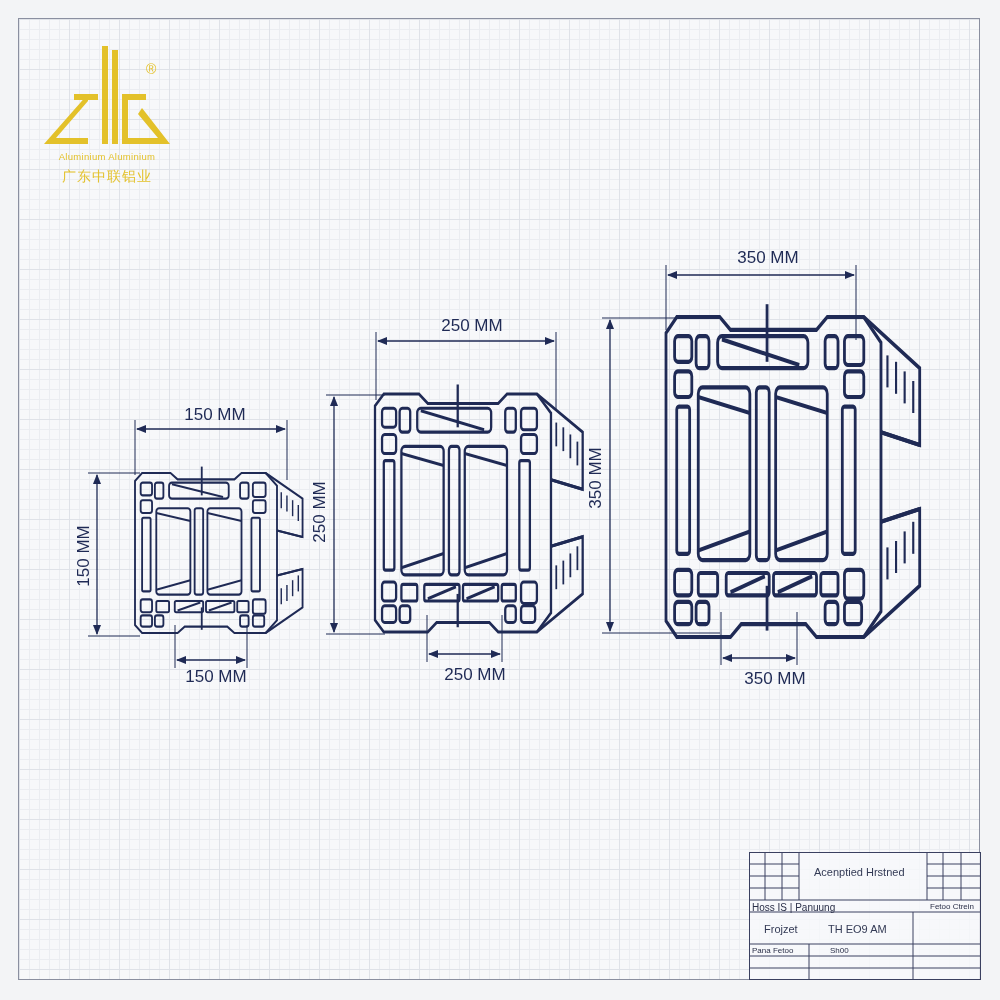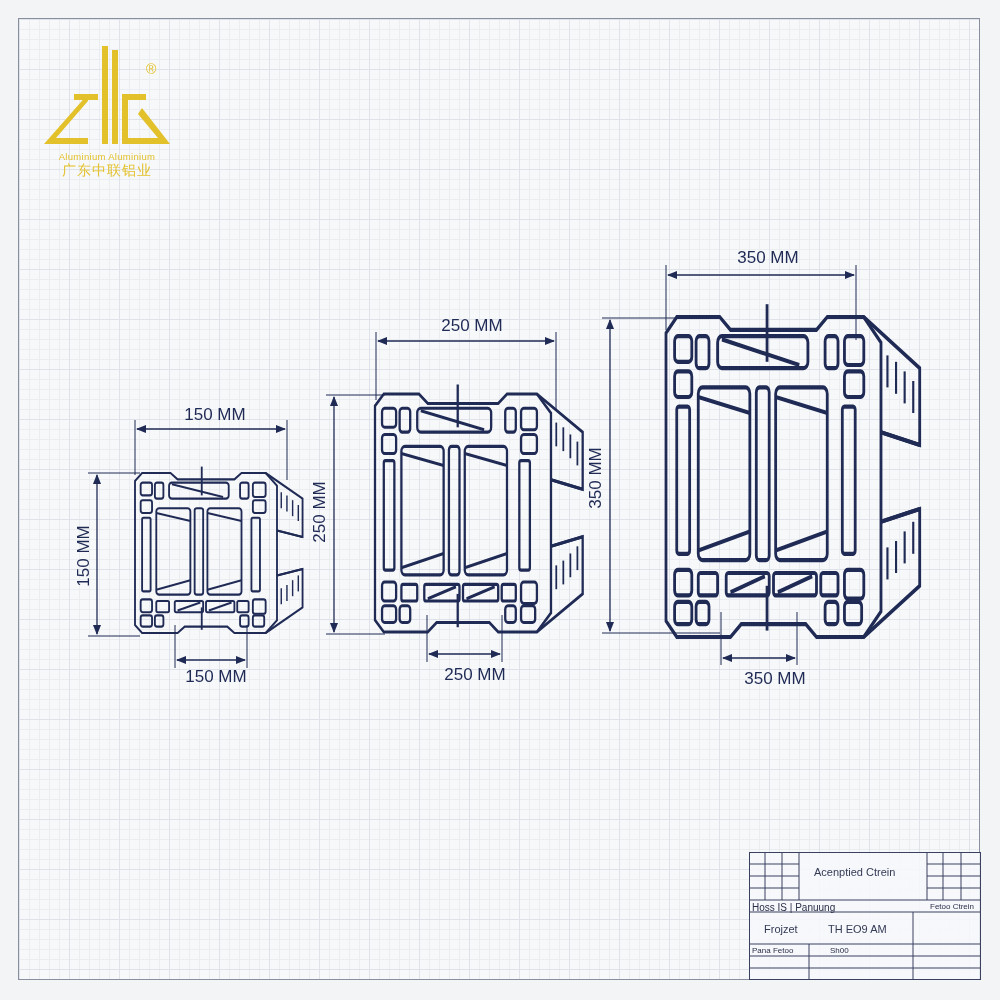--- a/index.html
+++ b/index.html
@@ -8,21 +8,21 @@
     background-color:#f7f8fa;
     background-image:
       linear-gradient(#dfe2e8 1px, transparent 1px),
       linear-gradient(90deg, #dfe2e8 1px, transparent 1px),
       linear-gradient(#ebedf1 1px, transparent 1px),
       linear-gradient(90deg, #ebedf1 1px, transparent 1px);
     background-size:50px 50px,50px 50px,10px 10px,10px 10px;
   }
   .logo { position:absolute; left:42px; top:44px; width:130px; text-align:center; }
   .logo .en { font-size:9.5px; color:#e3c12a; letter-spacing:0.3px; margin-top:-2px; }
-  .logo .cn { font-size:14px; color:#e3c12a; letter-spacing:1px; margin-top:0; }
+  .logo .cn { font-size:14px; color:#e3c12a; letter-spacing:1px; margin-top:6px; }
   svg.draw { position:absolute; left:0; top:0; }
   .dim { fill:#1f2a55; font-family:"Liberation Sans", sans-serif; font-size:17px; }
   .tb { position:absolute; left:749px; top:852px; width:232px; height:128px; border:1.5px solid #3a4060; box-sizing:border-box; background:rgba(247,248,250,0.85); }
   .tb .cell { position:absolute; font-size:10px; color:#2a2f48; }
   .tb .big { font-size:11px; color:#333a55; }
 </style>
 </head>
 <body>
 
 <div class="sheet"></div>
@@ -169,20 +169,20 @@
       <line x1="0" y1="12" x2="50" y2="12"></line>
       <line x1="0" y1="24" x2="50" y2="24"></line>
       <line x1="0" y1="36" x2="50" y2="36"></line>
       <line x1="194" y1="0" x2="194" y2="48"></line>
       <line x1="212" y1="0" x2="212" y2="48"></line>
       <line x1="178" y1="12" x2="232" y2="12"></line>
       <line x1="178" y1="24" x2="232" y2="24"></line>
       <line x1="178" y1="36" x2="232" y2="36"></line>
     </g>
   </svg>
-  <div class="cell big" style="left:64px;top:13px">Acenptied Ctrein</div>
+  <div class="cell big" style="left:64px;top:13px">Acenptied Hrstned</div>
   <div class="cell" style="left:2px;top:49px;font-size:10px">Hoss IS | Panuung</div>
   <div class="cell" style="left:180px;top:49px;font-size:8px">Fetoo Ctrein</div>
   <div class="cell big" style="left:14px;top:70px">Frojzet</div>
   <div class="cell big" style="left:78px;top:70px">TH EO9 AM</div>
   <div class="cell" style="left:2px;top:93px;font-size:8px">Pana Fetoo</div>
   <div class="cell" style="left:80px;top:93px;font-size:8px">Sh00</div>
 </div>
 
 </body></html>

